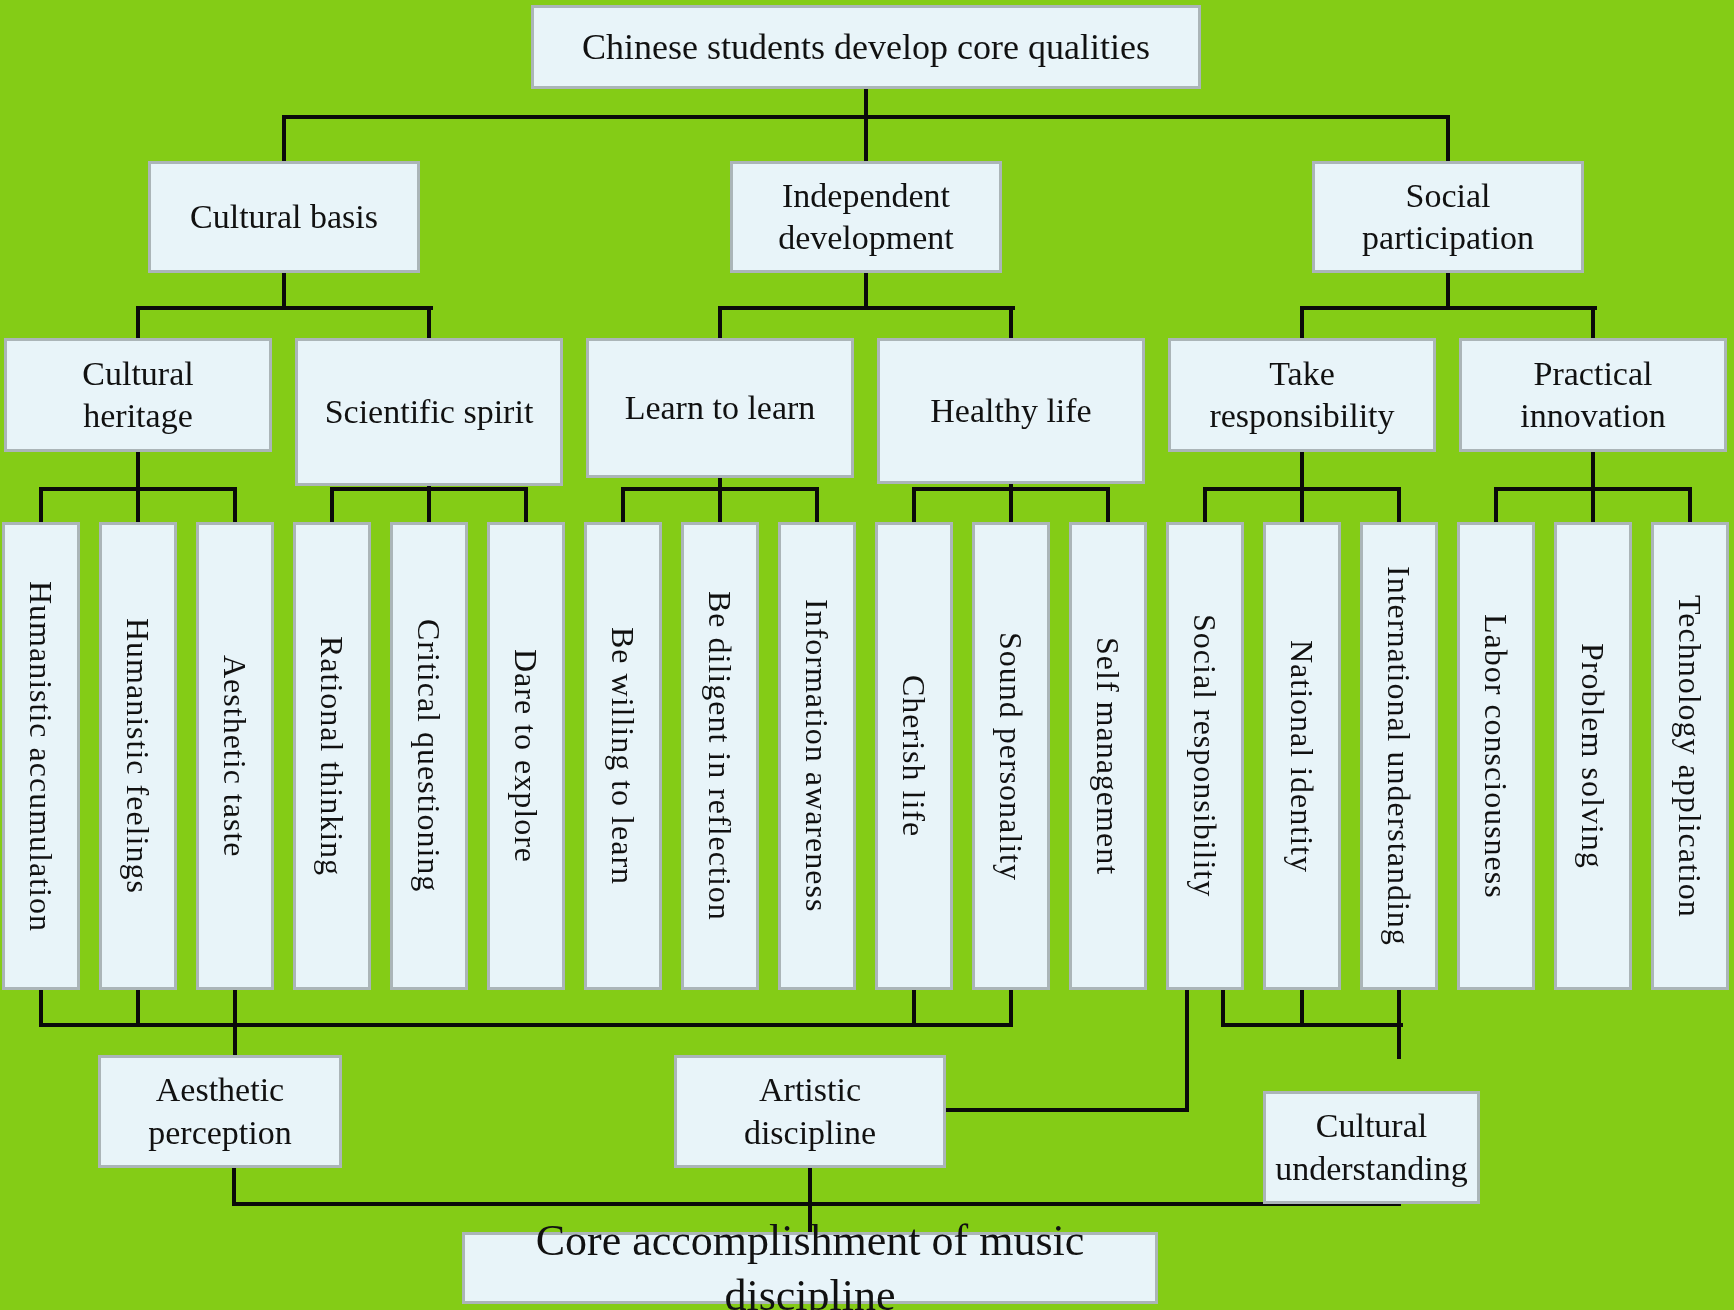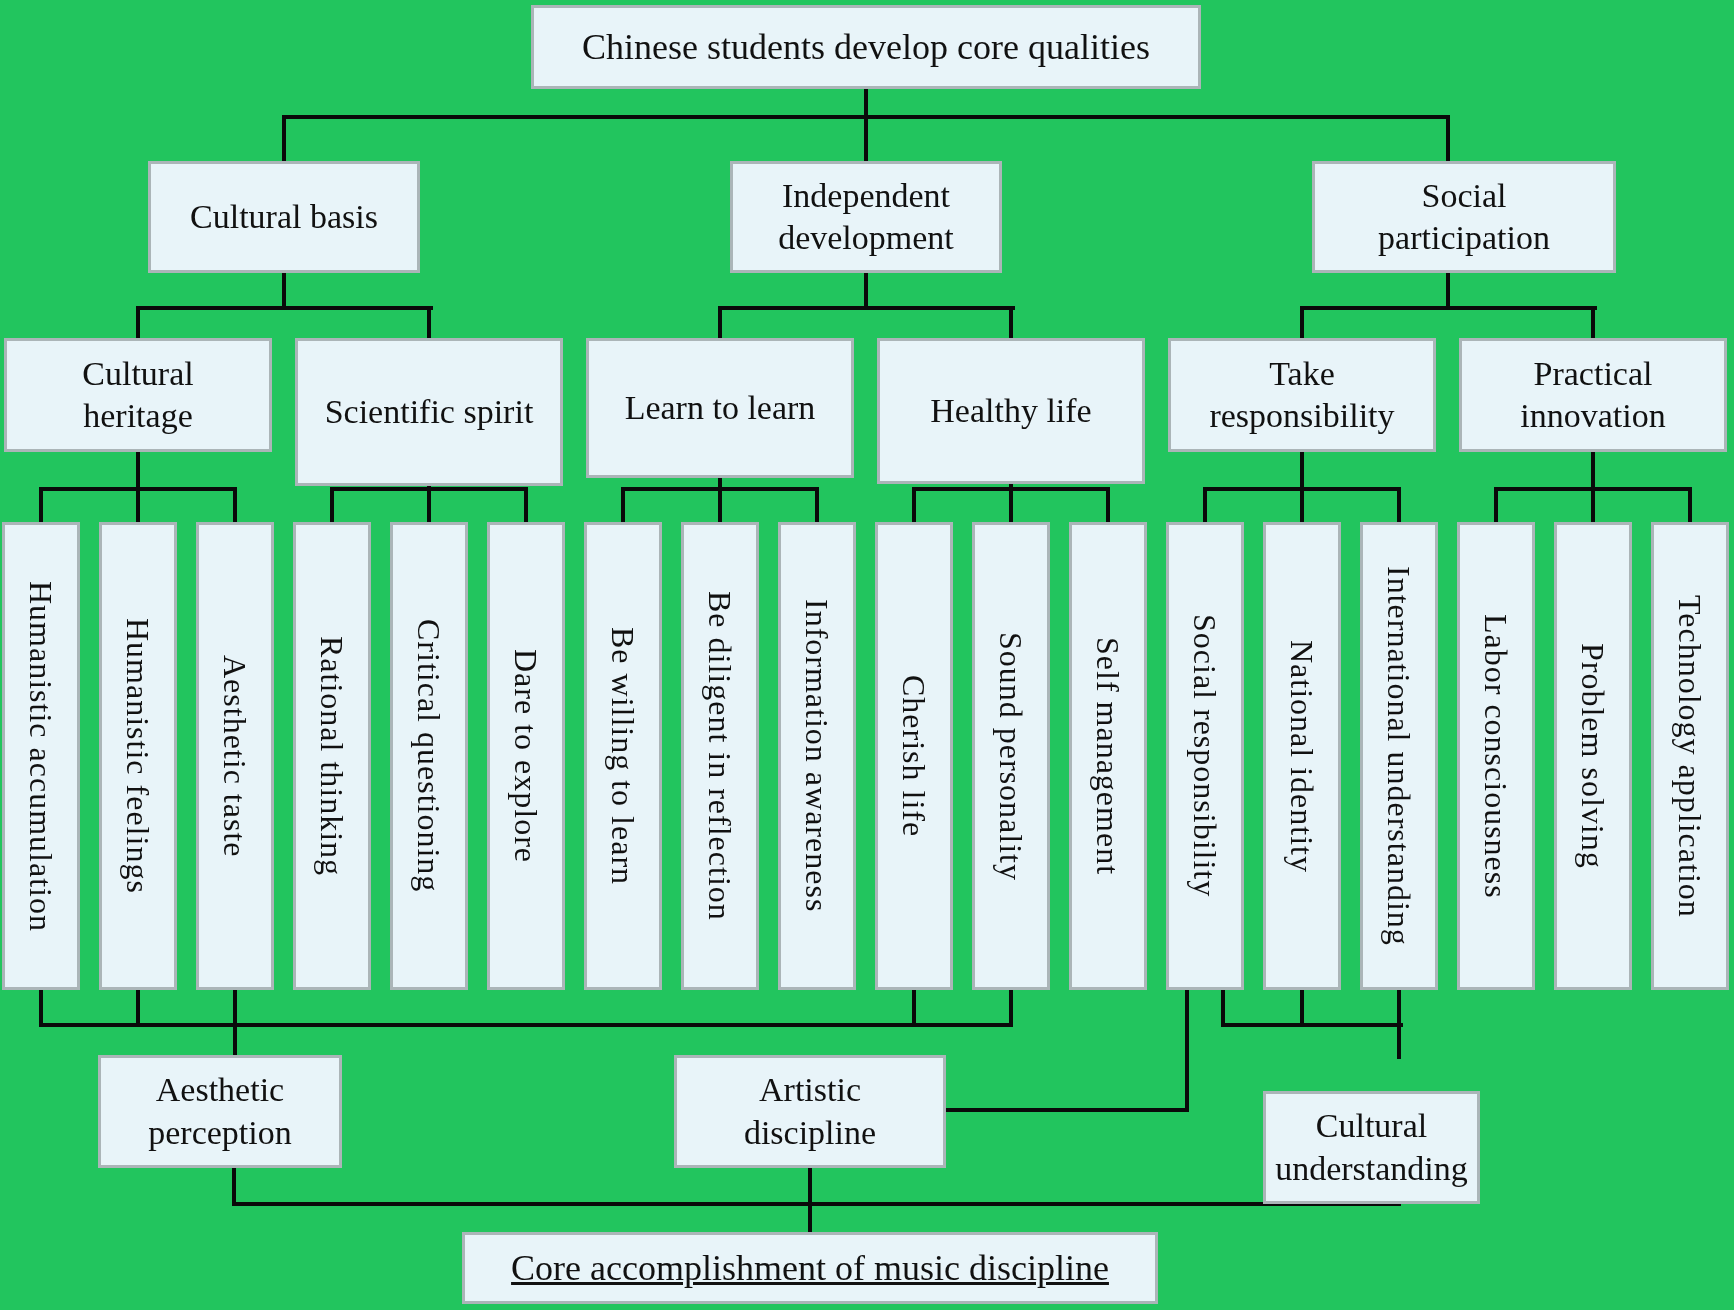--- a/index.html
+++ b/index.html
@@ -4,21 +4,21 @@
 <style>
   :root{
     --fill:#e8f4f9;
     --border:#abb5b8;
     --line:#0a0a0a;
   }
   html,body{margin:0;padding:0;background:#ffffff;}
   #canvas{
     position:relative;
     width:1734px;height:1310px;
-    background:#22c55e;
+    background:#84cc16;
     font-family:"Liberation Serif","DejaVu Serif",serif;
     color:#111;
     overflow:hidden;
   }
   .box{
     position:absolute;
     background:var(--fill);
     border:3px solid var(--border);
     box-sizing:border-box;
     display:flex;
@@ -29,41 +29,41 @@
     line-height:1.25;
     z-index:2;
   }
   .leaf{
     writing-mode:vertical-rl;
     font-size:32px;
     line-height:1;
     letter-spacing:1px;
   }
   .root-box{font-size:36px;}
-  .final-box{font-size:36px;text-decoration:underline;}
+  .final-box{font-size:44px;}
   .h,.v{position:absolute;background:var(--line);z-index:1;}
   .h{height:4px;}
   .v{width:4px;}
 </style>
 </head>
 <body>
 
 <div id="canvas">
 
   <div class="box root-box" style="left:531px;top:5px;width:670px;height:84px;">Chinese students develop core qualities</div>
 
   <div class="v" style="left:864px;top:88px;height:31px;"></div>
   <div class="h" style="left:282px;top:115px;width:1168px;"></div>
   <div class="v" style="left:282px;top:115px;height:50px;"></div>
   <div class="v" style="left:864px;top:115px;height:50px;"></div>
   <div class="v" style="left:1446px;top:115px;height:50px;"></div>
 
   <div class="box" style="left:730px;top:161px;width:272px;height:112px;padding:0 30px;">Independent development</div>
   <div class="box" style="left:148px;top:161px;width:272px;height:112px;">Cultural basis</div>
-  <div class="box" style="left:1312px;top:161px;width:304px;height:112px;padding:0 30px;">Social participation</div>
+  <div class="box" style="left:1312px;top:161px;width:272px;height:112px;padding:0 30px;">Social participation</div>
 
   <div class="v" style="left:282px;top:273px;height:37px;"></div>
   <div class="h" style="left:136px;top:306px;width:297px;"></div>
   <div class="v" style="left:136px;top:306px;height:36px;"></div>
   <div class="v" style="left:427px;top:306px;height:36px;"></div>
 
   <div class="v" style="left:864px;top:273px;height:37px;"></div>
   <div class="h" style="left:718px;top:306px;width:297px;"></div>
   <div class="v" style="left:718px;top:306px;height:36px;"></div>
   <div class="v" style="left:1009px;top:306px;height:36px;"></div>

